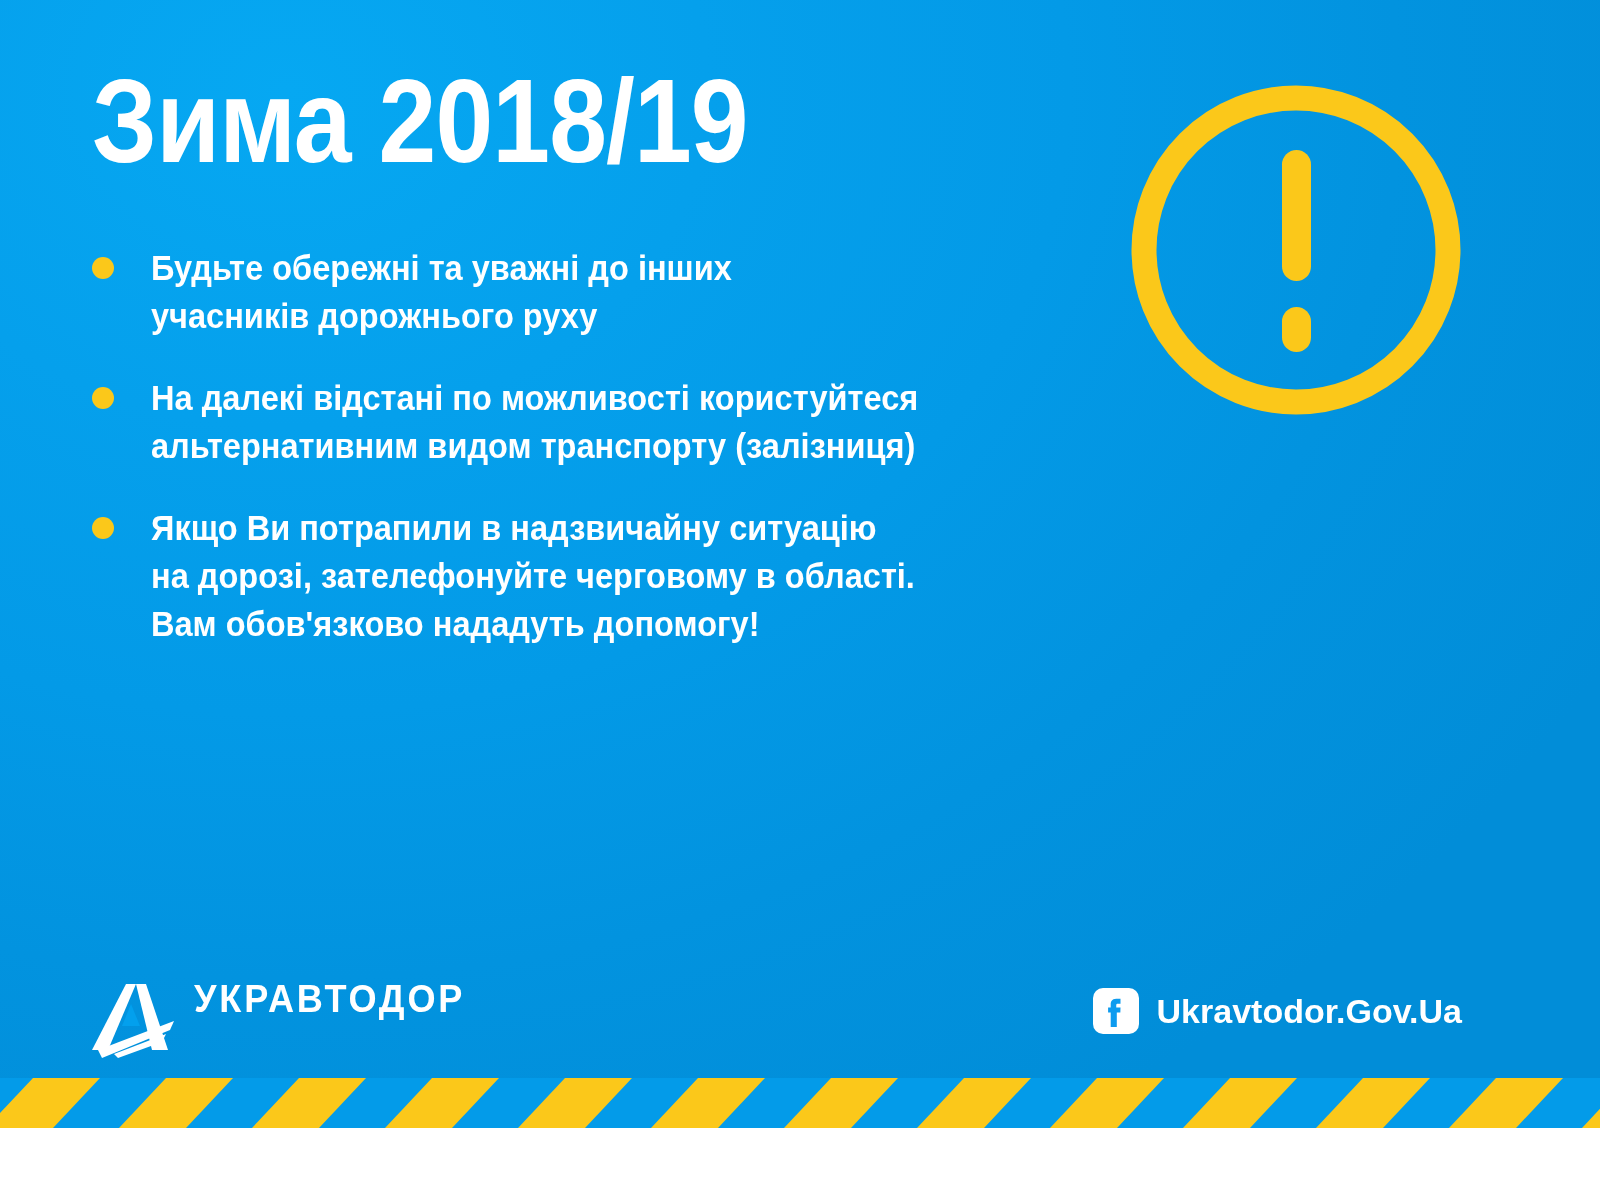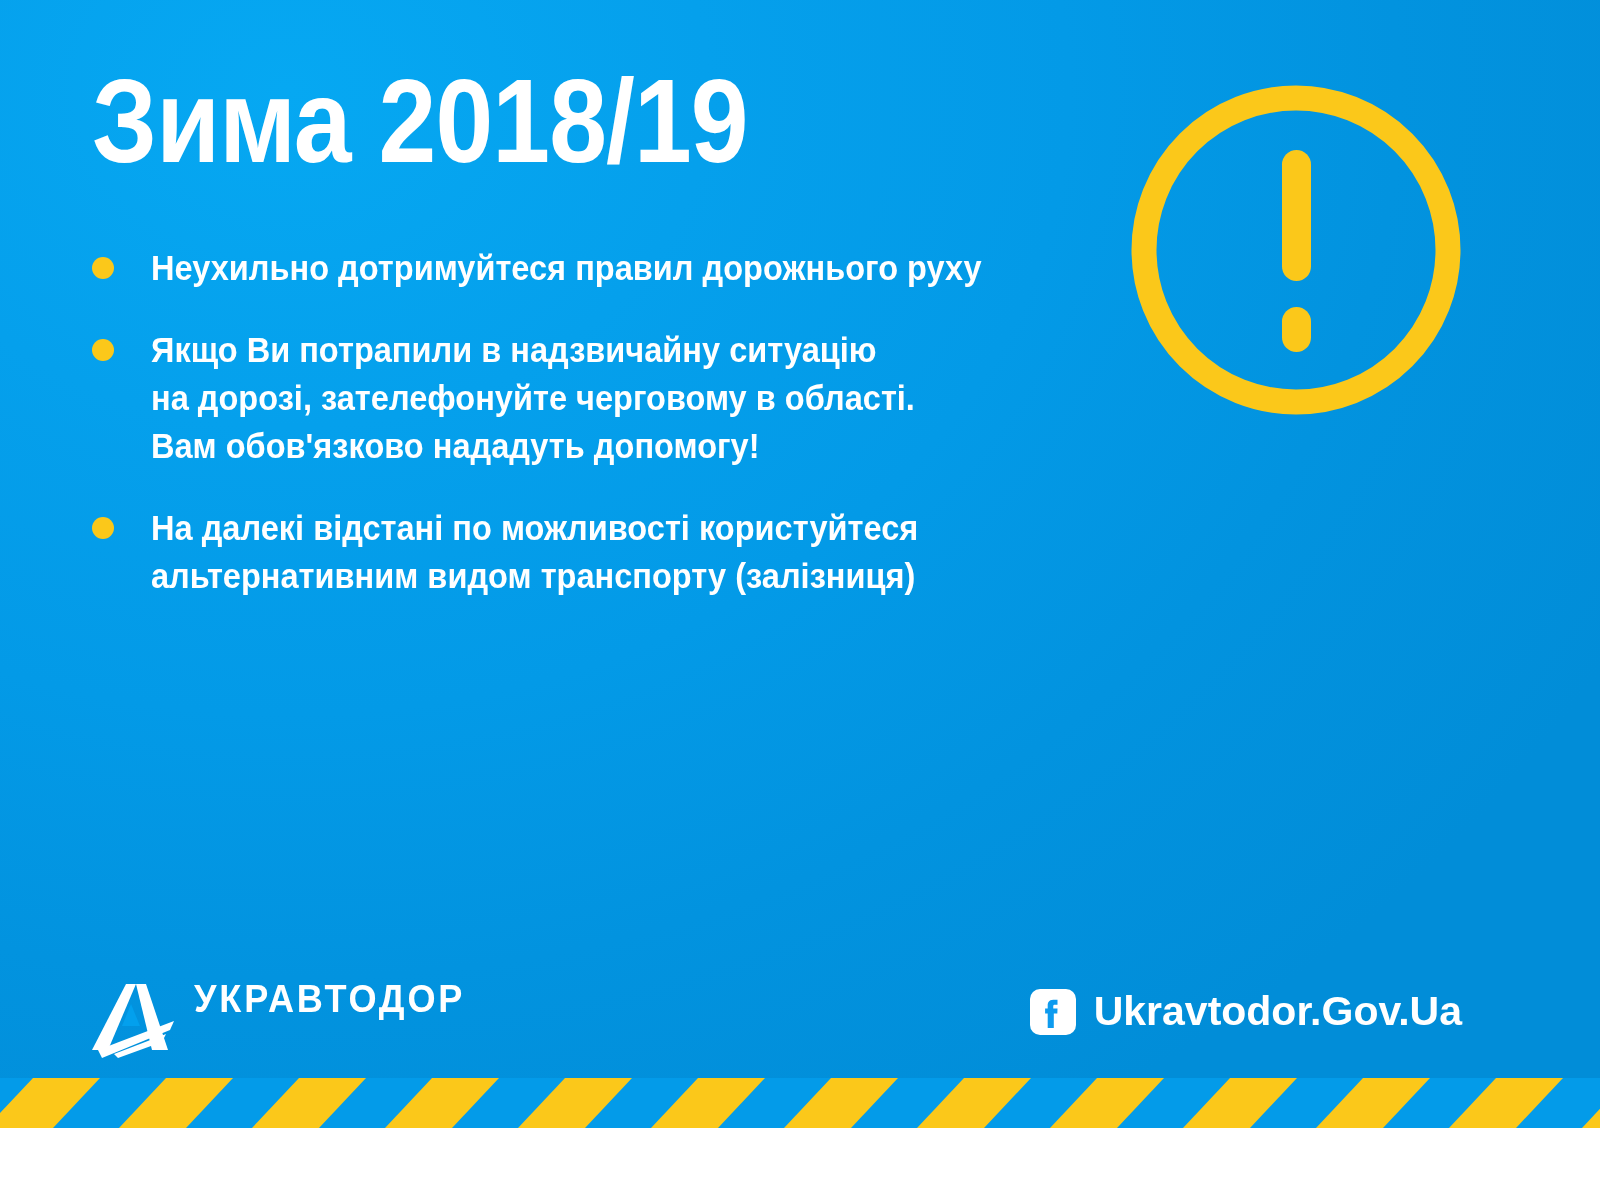--- a/index.html
+++ b/index.html
@@ -113,21 +113,21 @@
     align-items: center;
   }
   .fb-icon {
     width: 46px;
     height: 46px;
     flex: 0 0 auto;
   }
   .site-url {
     margin-left: 18px;
     color: #ffffff;
-    font-size: 41px;
+    font-size: 34px;
     font-weight: 700;
     white-space: nowrap;
   }
 
   
   .hazard {
     position: absolute;
     left: 0;
     bottom: 0;
     width: 1600px;
@@ -144,38 +144,39 @@
 
   <svg class="warn-icon" viewBox="0 0 336 336">
     <circle cx="168" cy="168" r="152" fill="none" stroke="#fbc81a" stroke-width="25"></circle>
     <rect x="154" y="68" width="29" height="131" rx="14.5" fill="#fbc81a"></rect>
     <rect x="154" y="225" width="29" height="45" rx="14.5" fill="#fbc81a"></rect>
   </svg>
 
   <div class="bullets">
 
 
-
     <div class="bullet-row">
       <span class="dot"></span>
-      <span class="btext">Неухильно дотримуйтеся правил дорожнього руху</span>
+      <span class="btext">Будьте обережні та уважні до інших
+учасників дорожнього руху</span>
     </div>
 
+
+
+    <div class="bullet-row">
+      <span class="dot"></span>
+      <span class="btext">На далекі відстані по можливості користуйтеся
+альтернативним видом транспорту (залізниця)</span>
+    </div>
 
     <div class="bullet-row">
       <span class="dot"></span>
       <span class="btext">Якщо Ви потрапили в надзвичайну ситуацію
 на дорозі, зателефонуйте черговому в області.
 Вам обов'язково нададуть допомогу!</span>
-    </div>
-
-    <div class="bullet-row">
-      <span class="dot"></span>
-      <span class="btext">На далекі відстані по можливості користуйтеся
-альтернативним видом транспорту (залізниця)</span>
     </div>
 
   </div>
 
   <div class="logo-block">
     <svg class="logo-mark" viewBox="0 0 86 82">
 
       <polygon points="38,6 48,6 20,72 4,72" fill="#ffffff"></polygon>
 
       <polygon points="48,6 58,6 80,72 64,72" fill="#ffffff"></polygon>

